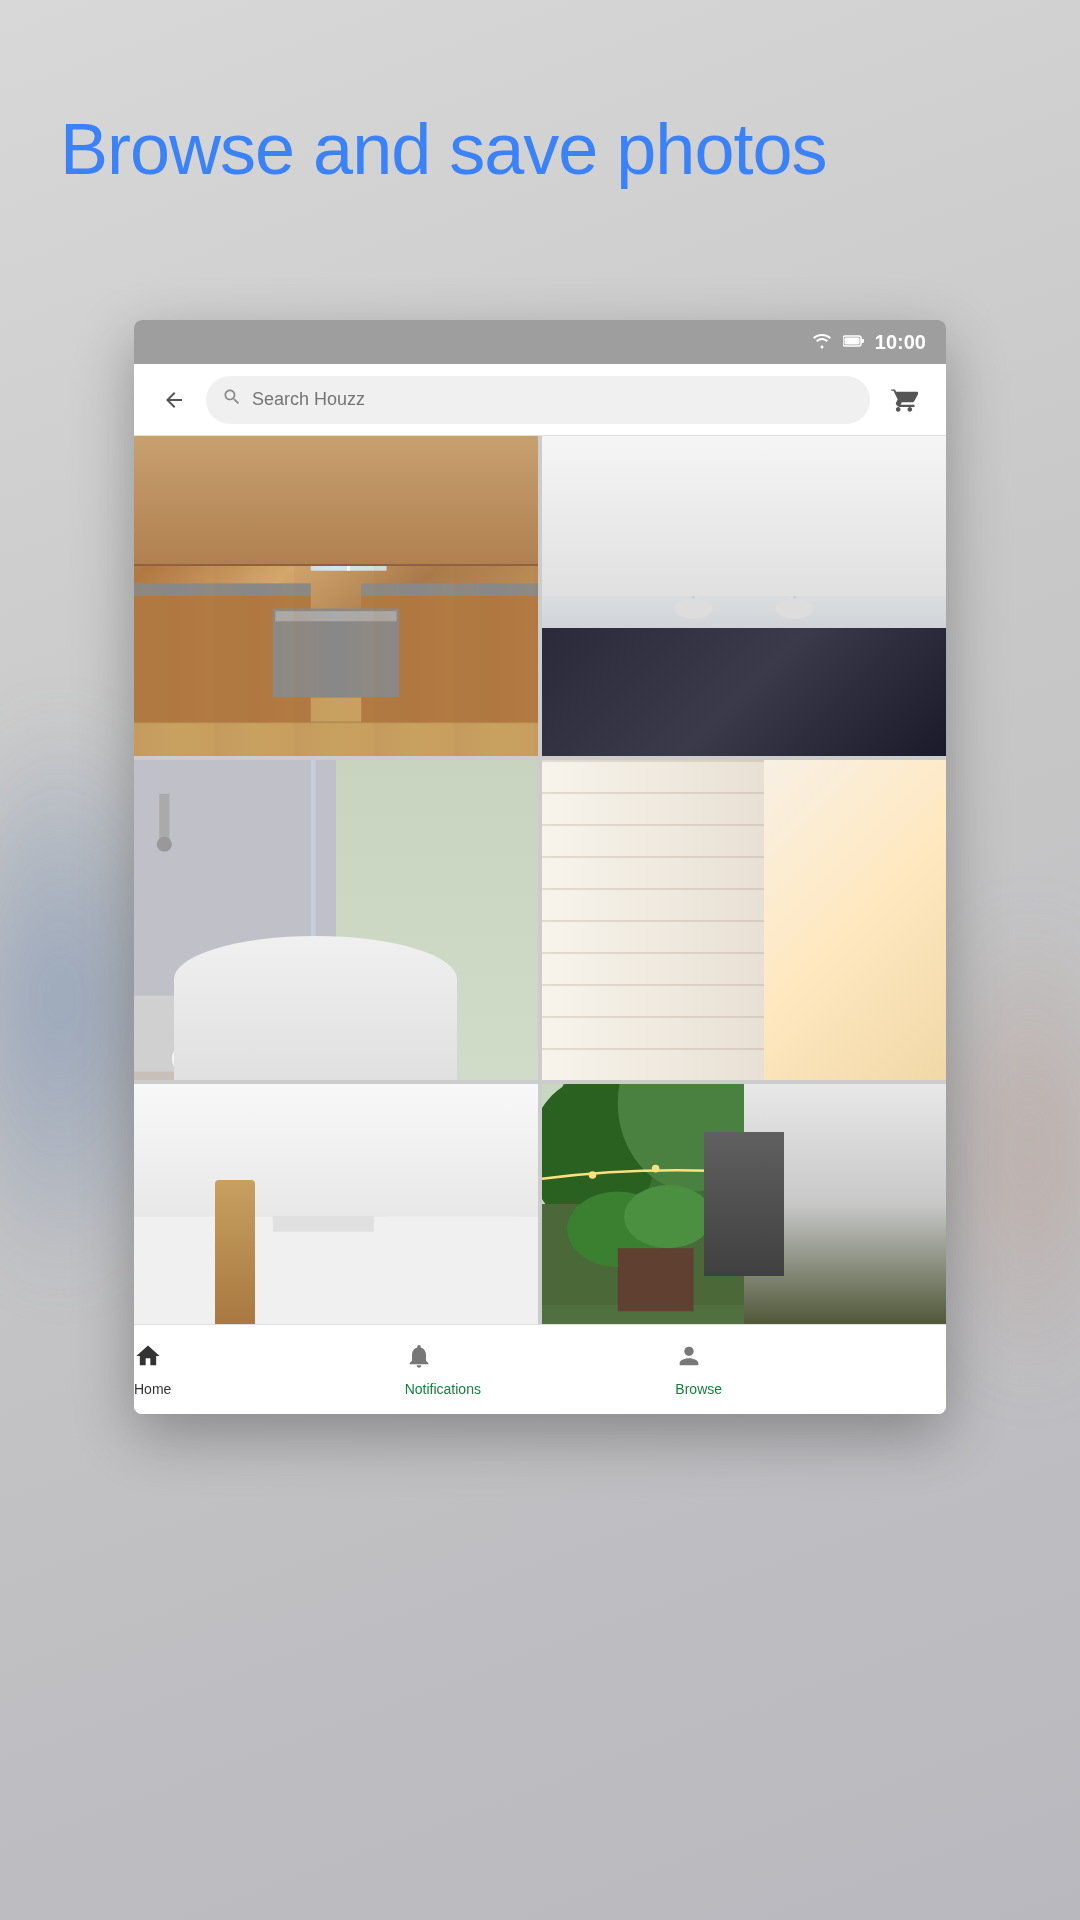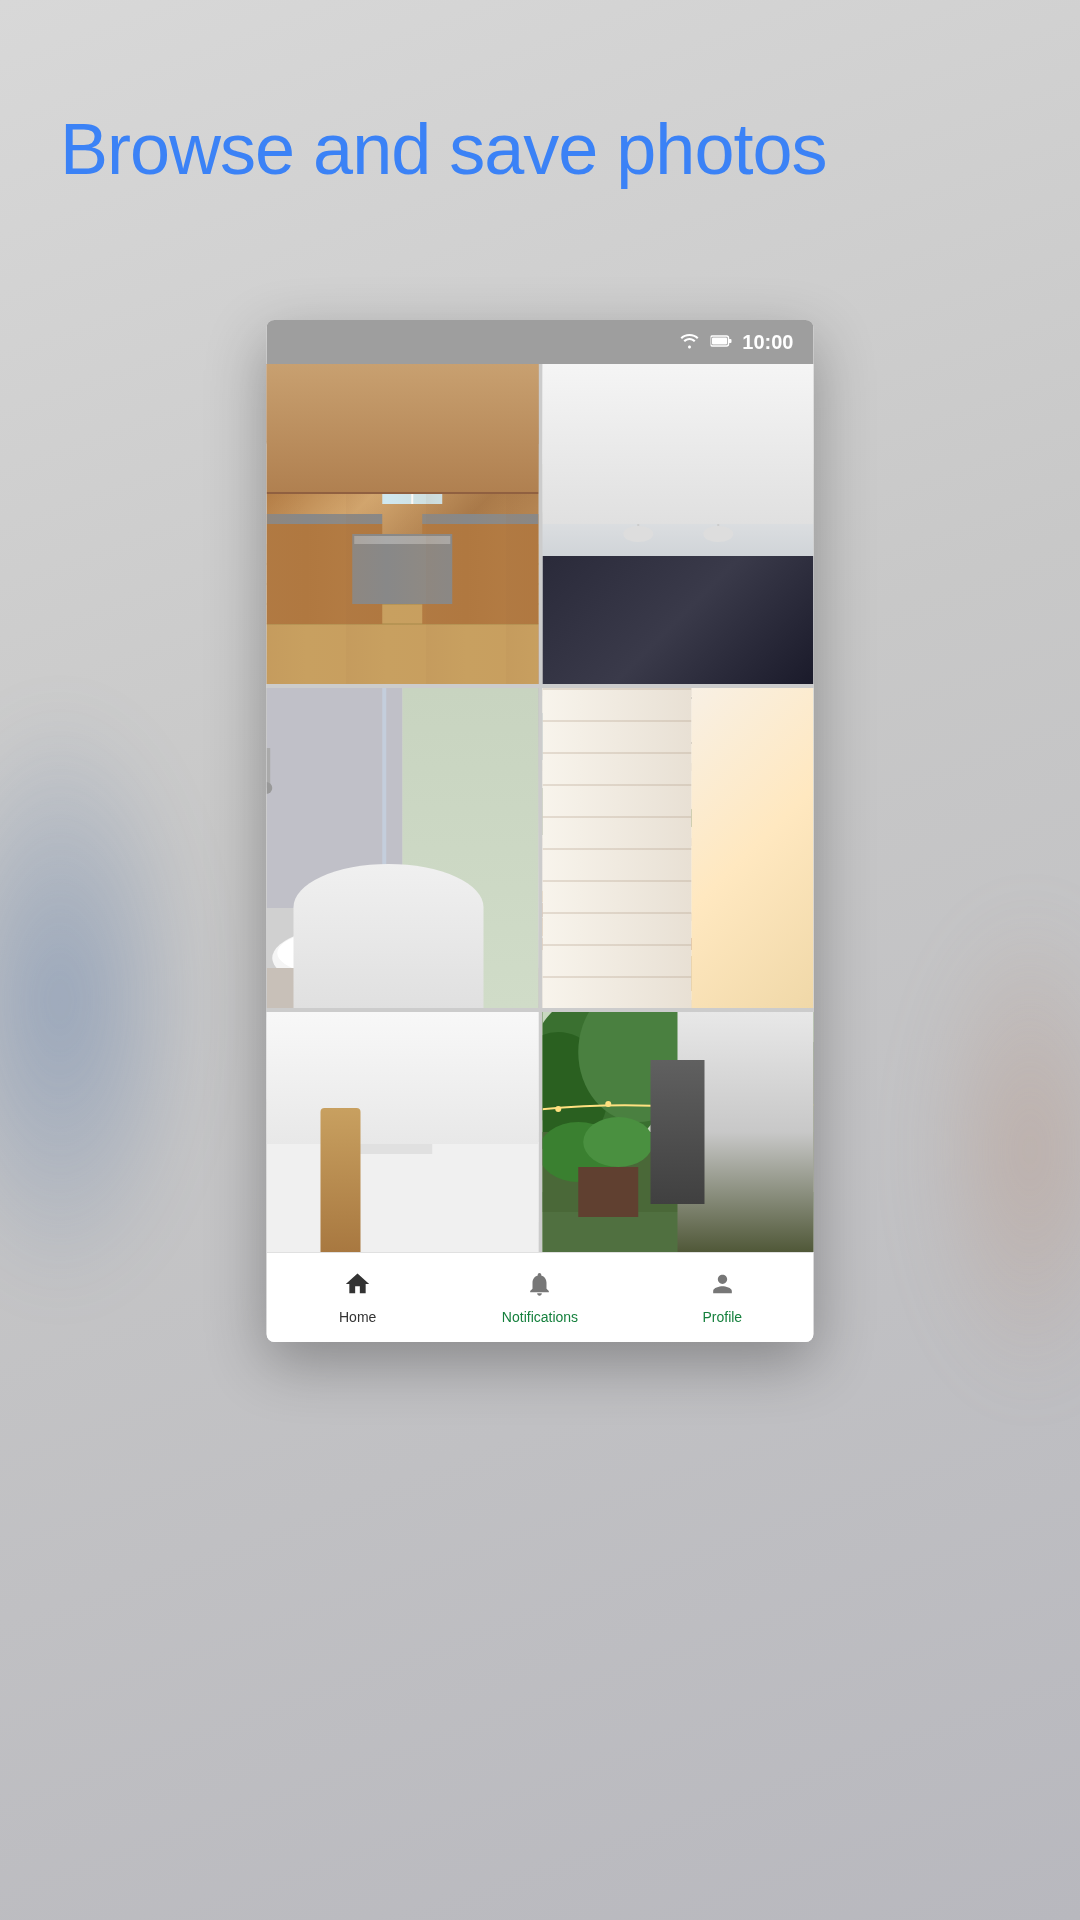--- a/index.html
+++ b/index.html
@@ -50,21 +50,21 @@
       line-height: 1.1;
       max-width: 800px;
     }
 
     
     .phone-frame {
       position: absolute;
       top: 320px;
       left: 50%;
       transform: translateX(-50%);
-      width: 547px;
+      width: 812px;
       background: #f5f5f5;
       border-radius: 8px;
       overflow: hidden;
       box-shadow: 0 20px 60px rgba(0,0,0,0.3);
     }
 
     
     .status-bar {
       background: #9e9e9e;
       height: 44px;
@@ -309,21 +309,21 @@
       height: 90px;
       display: flex;
       align-items: center;
       border-top: 1px solid #e0e0e0;
     }
 
     .nav-item {
       flex: 1;
       display: flex;
       flex-direction: column;
-      align-items: center;
+      align-items: flex-start;
       justify-content: center;
       gap: 6px;
       height: 100%;
       cursor: pointer;
     }
 
     .nav-icon {
       font-size: 28px;
       line-height: 1;
     }
@@ -370,20 +370,40 @@
     <span class="battery-icon">
       <svg width="22" height="14" viewBox="0 0 22 14" fill="white">
         <rect x="0" y="2" width="18" height="10" rx="2" ry="2" stroke="white" stroke-width="1.5" fill="none"></rect>
         <rect x="18" y="5" width="3" height="4" rx="1" fill="white"></rect>
         <rect x="1.5" y="3.5" width="15" height="7" rx="1" fill="white"></rect>
       </svg>
     </span>
     <span class="time">10:00</span>
   </div>
 
+  <div class="search-bar">
+    <div class="back-btn">
+      <svg width="24" height="24" viewBox="0 0 24 24" fill="#555">
+        <path d="M20 11H7.83l5.59-5.59L12 4l-8 8 8 8 1.41-1.41L7.83 13H20v-2z"></path>
+      </svg>
+    </div>
+    <div class="search-input-wrapper">
+      <span class="search-icon">
+        <svg width="20" height="20" viewBox="0 0 24 24" fill="#888">
+          <path d="M15.5 14h-.79l-.28-.27C15.41 12.59 16 11.11 16 9.5 16 5.91 13.09 3 9.5 3S3 5.91 3 9.5 5.91 16 9.5 16c1.61 0 3.09-.59 4.23-1.57l.27.28v.79l5 4.99L20.49 19l-4.99-5zm-6 0C7.01 14 5 11.99 5 9.5S7.01 5 9.5 5 14 7.01 14 9.5 11.99 14 9.5 14z"></path>
+        </svg>
+      </span>
+      <input type="text" readonly="" placeholder="Search Houzz" style="">
+    </div>
+    <div class="cart-btn">
+      <svg width="28" height="28" viewBox="0 0 24 24" fill="#555">
+        <path d="M7 18c-1.1 0-1.99.9-1.99 2S5.9 22 7 22s2-.9 2-2-.9-2-2-2zM1 2v2h2l3.6 7.59-1.35 2.45c-.16.28-.25.61-.25.96C5 16.1 6.9 18 9 18h12v-2H9.42c-.14 0-.25-.11-.25-.25l.03-.12.9-1.63H19c.75 0 1.41-.41 1.75-1.03l3.58-6.49A1 1 0 0023.46 5H5.21l-.94-2H1zm16 16c-1.1 0-1.99.9-1.99 2s.89 2 1.99 2 2-.9 2-2-.9-2-2-2z"></path>
+      </svg>
+    </div>
+  </div>
 
   <div class="photo-grid">
 
     <div class="photo-cell kitchen-1">
       
       <svg width="100%" height="100%" viewBox="0 0 320 320" preserveAspectRatio="xMidYMid slice">
 
         <rect x="0" y="180" width="320" height="140" fill="#c8a060"></rect>
         <line x1="0" y1="200" x2="320" y2="200" stroke="#b09050" stroke-width="1.5"></line>
         <line x1="0" y1="220" x2="320" y2="220" stroke="#b09050" stroke-width="1.5"></line>
@@ -602,18 +622,18 @@
       <span class="nav-label">Notifications</span>
     </div>
 
 
     <div class="nav-item">
       <span class="nav-icon">
         <svg viewBox="0 0 24 24">
           <path d="M12 12c2.21 0 4-1.79 4-4s-1.79-4-4-4-4 1.79-4 4 1.79 4 4 4zm0 2c-2.67 0-8 1.34-8 4v2h16v-2c0-2.66-5.33-4-8-4z"></path>
         </svg>
       </span>
-      <span class="nav-label">Profile</span>
+      <span class="nav-label">Browse</span>
     </div>
 
   </div>
 
 </div>
 
 </body></html>

